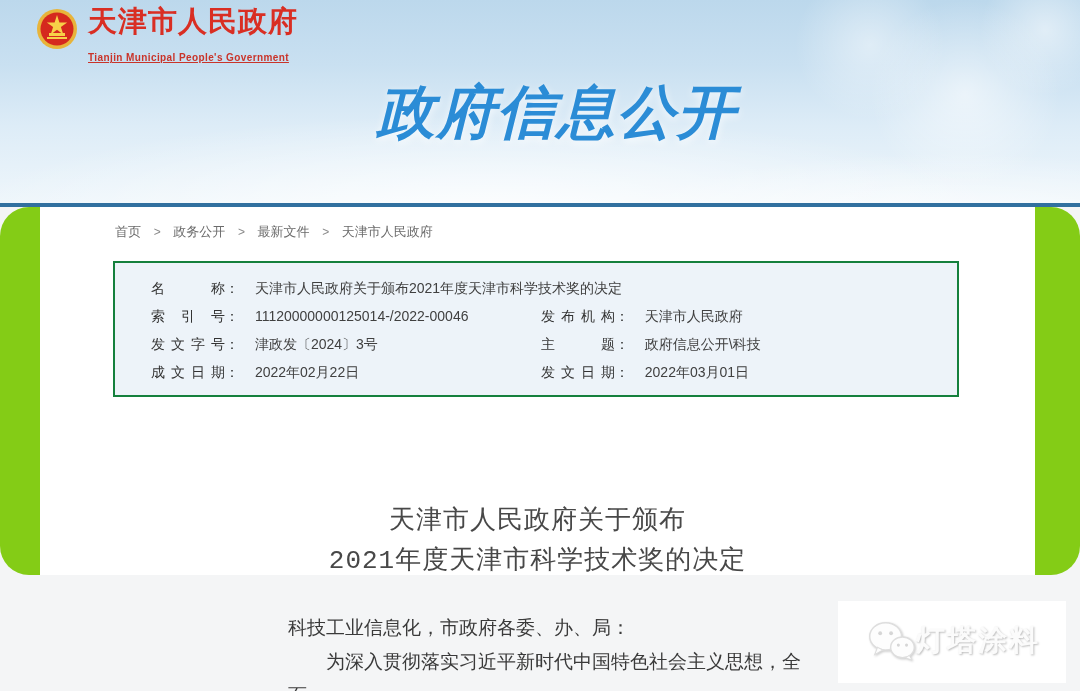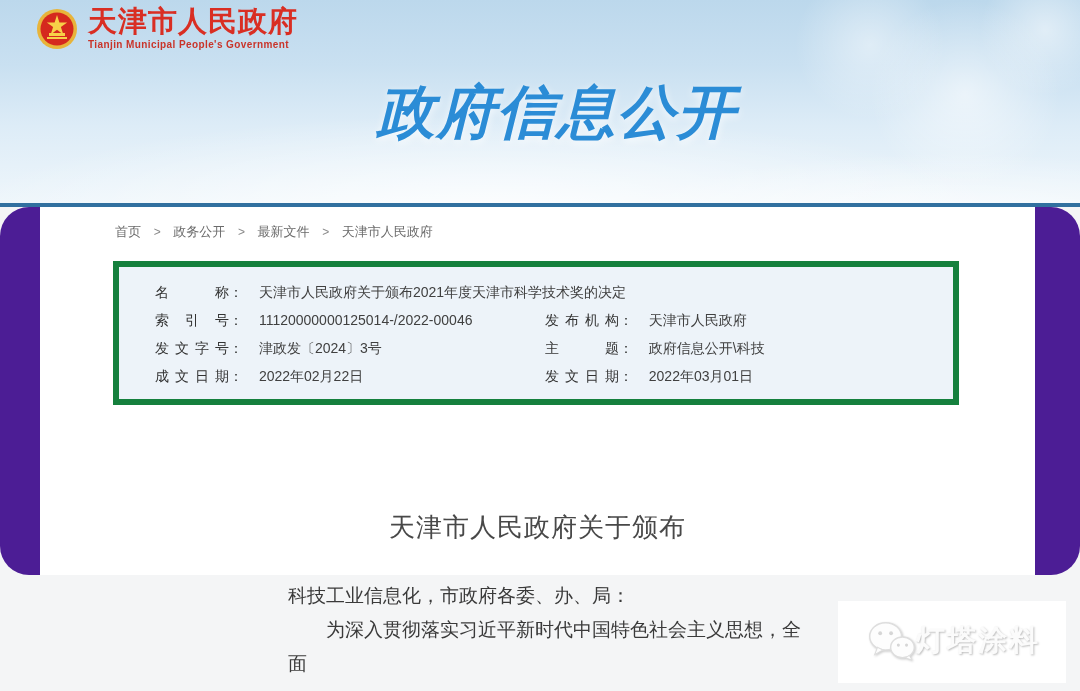--- a/index.html
+++ b/index.html
@@ -13,39 +13,39 @@
       radial-gradient(circle at 870px 45px,  rgba(255,255,255,.45), rgba(255,255,255,0) 75px),
       radial-gradient(circle at 965px 95px,  rgba(255,255,255,.55), rgba(255,255,255,0) 95px),
       radial-gradient(circle at 1045px 30px, rgba(255,255,255,.5),  rgba(255,255,255,0) 65px),
       radial-gradient(ellipse 720px 150px at 45% 112%, rgba(255,255,255,.95), rgba(255,255,255,0) 75%),
       radial-gradient(ellipse 520px 130px at 88% 120%, rgba(255,255,255,.9),  rgba(255,255,255,0) 70%),
       linear-gradient(180deg, #bcd8ec 0%, #c9e0f1 32%, #ddecf7 62%, #eef6fb 100%);
   }
   .logo { position:absolute; top:6px; left:36px; display:flex; align-items:flex-start; gap:10px; cursor:pointer; }
   .emblem { width:42px; height:46px; flex:0 0 auto; }
   .site-name { font-size:29px; font-weight:bold; color:#d92e23; letter-spacing:1px; line-height:1.05; }
-  .site-name-en { font-size:10px; font-weight:bold; color:#c9342a; letter-spacing:.4px; margin-top:3px; }
+  .site-name-en { font-size:10px; font-weight:bold; color:#c9342a; letter-spacing:.4px; margin-top:16px;text-decoration:underline; }
   .banner-title {
     position:absolute; top:74px; left:0; right:0; text-align:center;
     font-size:58px; font-weight:800; font-style:italic; letter-spacing:2px;
     color:#2b8cd6; text-shadow:0 3px 8px rgba(255,255,255,.75);padding-left:34px;
   }
   .divider { height:4px; background:#31709f; }
 
   
-  .page-body { position:relative; height:368px; background:#4c1d95;border-radius:29px; }
+  .page-body { position:relative; height:368px; background:#84cc16;border-radius:29px; }
   .content-card { position:absolute; left:40px; top:0; width:995px; height:100%; background:#ffffff; }
 
   .breadcrumb { padding:16px 0 0 75px; font-size:13px; color:#6b6b6b; }
   .breadcrumb a { color:#6b6b6b; text-decoration:none; margin-right:9px; cursor:pointer; }
   .breadcrumb .sep { margin-right:9px; color:#8a8a8a; font-size:12px; }
 
   .meta-box {
     margin:20px 8px 0 73px; width:846px;
-    background:#edf3f9; border:6px solid #15803d;
+    background:#edf3f9; border:2px solid #15803d;
     padding:11px 0 9px;
   }
   .meta-row { line-height:28px; padding-left:36px; font-size:14px; white-space:nowrap; }
   .meta-cell { display:inline-block; vertical-align:top; }
   .meta-cell.left { width:386px; }
   .meta-label { display:inline-block; width:74px; text-align:justify; text-align-last:justify; color:#333333; }
   .meta-colon { color:#333333; margin-right:12px; }
   .meta-value { color:#404040; }
 
   .article-title {
@@ -137,20 +137,21 @@
           </div>
           <div class="meta-cell">
             <span class="meta-label">发文日期</span><span class="meta-colon">：</span>
             <span class="meta-value">2022年03月01日</span>
           </div>
         </div>
       </div>
 
       <h1 class="article-title">
         <div>天津市人民政府关于颁布</div>
+        <div>2021年度天津市科学技术奖的决定</div>
       </h1>
 
       <div class="article-body">
         <div>科技工业信息化，市政府各委、办、局：</div>
         <div class="indent">为深入贯彻落实习近平新时代中国特色社会主义思想，全面</div>
 
       </div>
 
     </div>
   </div>

